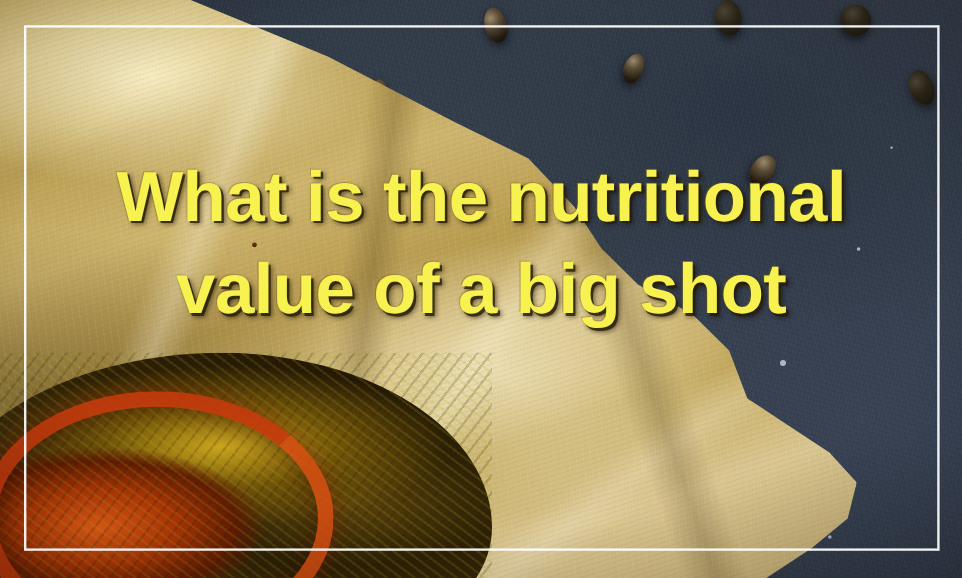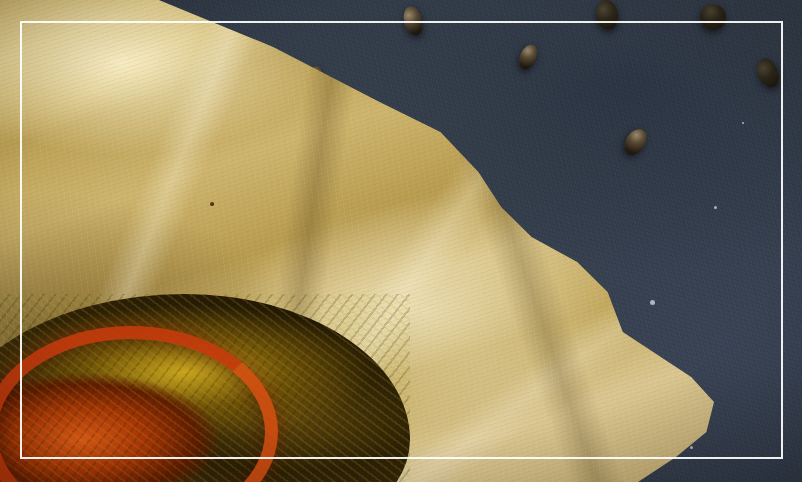--- a/index.html
+++ b/index.html
@@ -277,15 +277,17 @@
       <div id="gloss-layer"></div>
     </div>
     <div class="tomato-rim"></div>
 
     <div class="vignette"></div>
   </div>
 
   <div class="frame"></div>
 
   <div class="headline">
+    <span class="headline-line">What is the nutritional</span>
+    <span class="headline-line">value of a big shot</span>
   </div>
 
 </div>
 
 </body></html>

